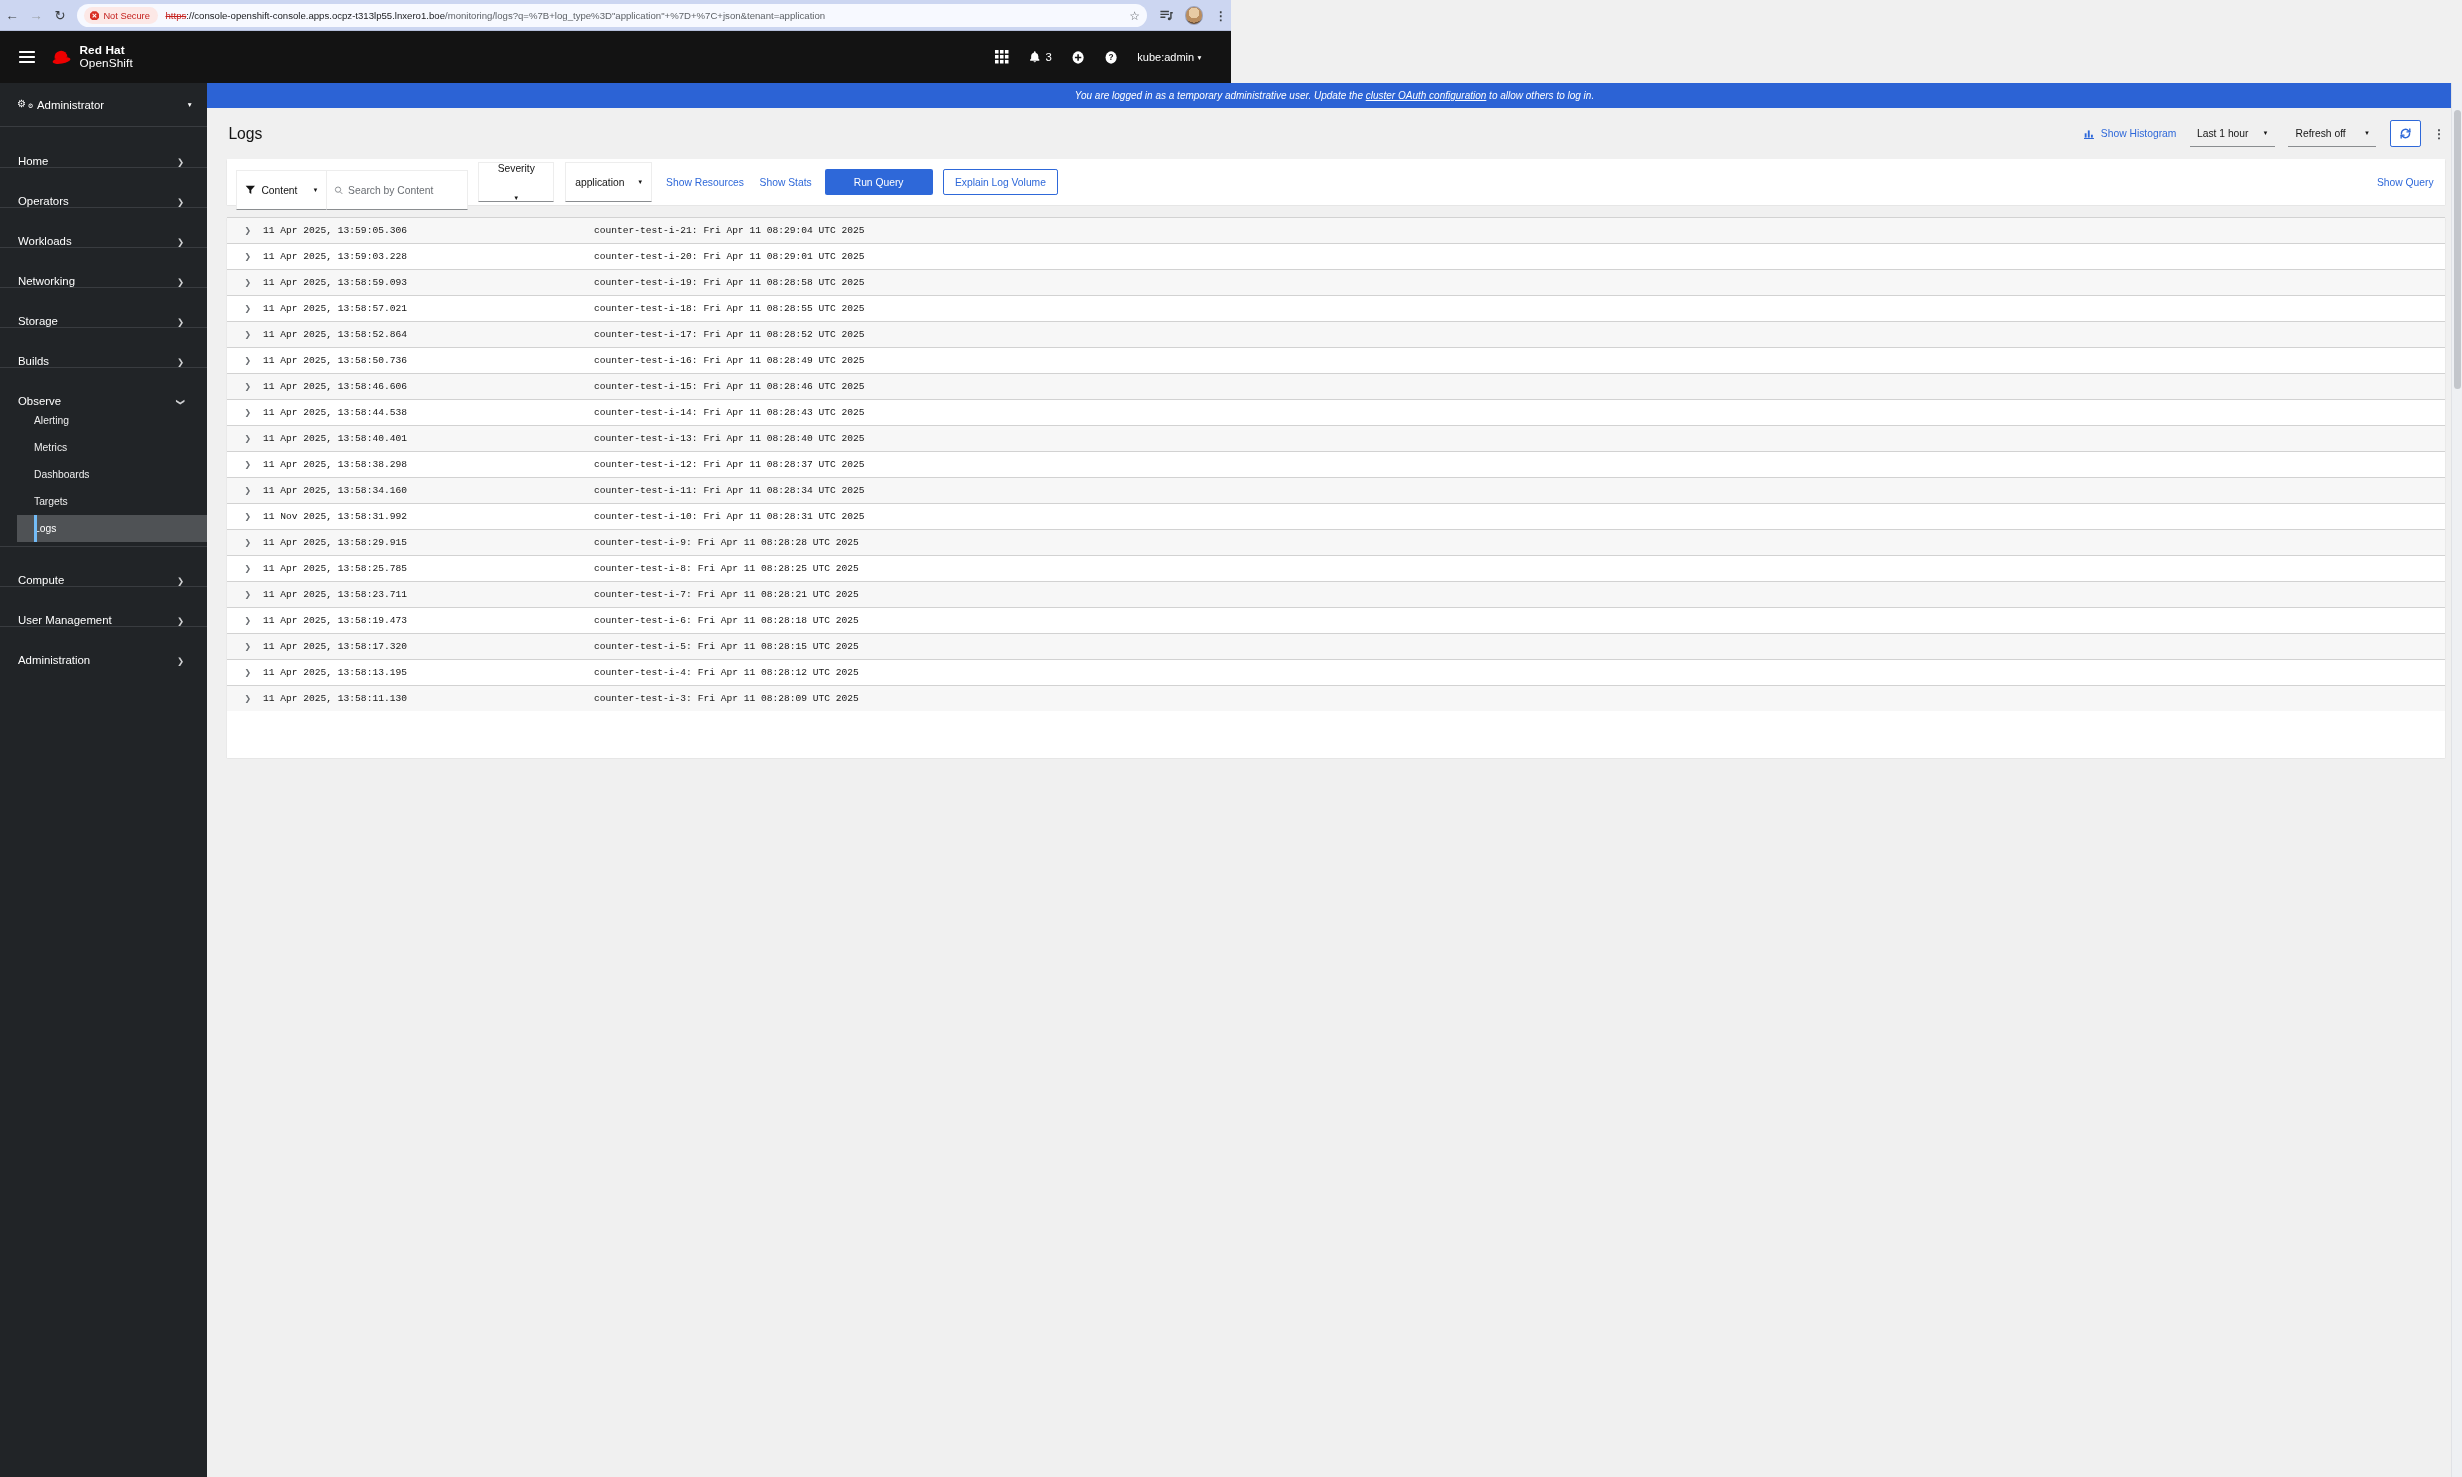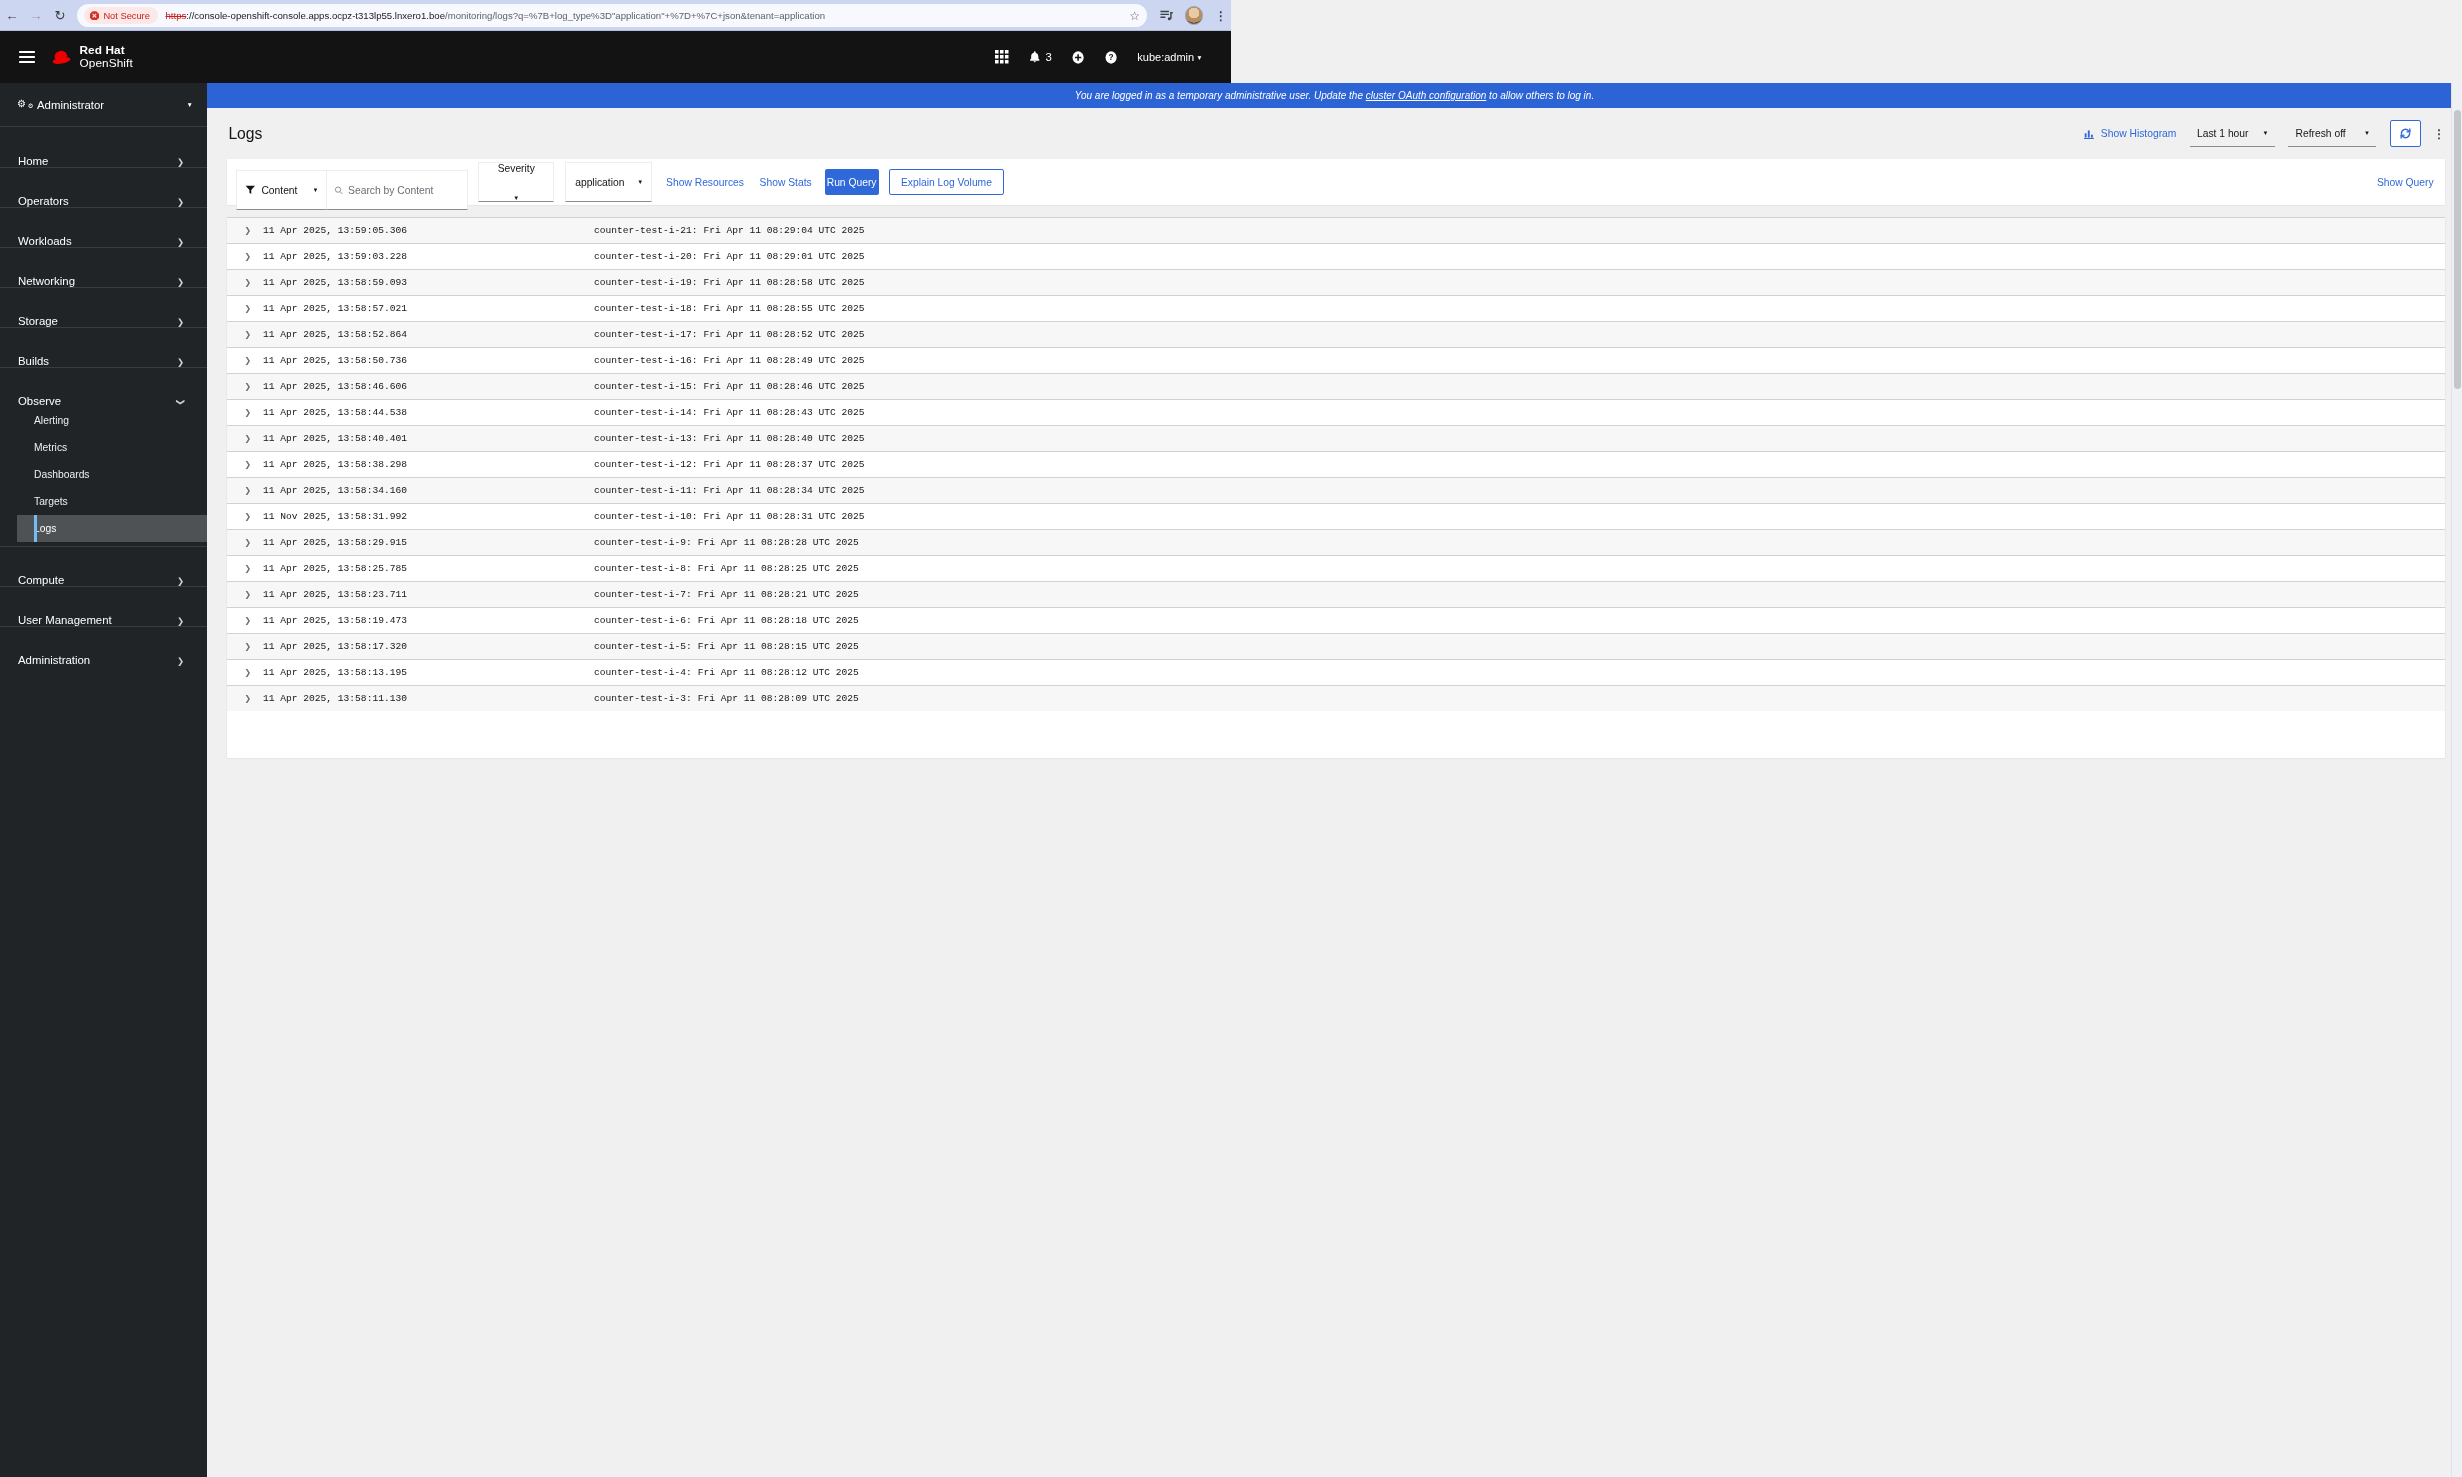--- a/index.html
+++ b/index.html
@@ -100,21 +100,21 @@
   .searchbox { width:141px; padding:0 5.7px 0 7.1px; gap:5px; border-left:none; }
   .searchbox input { border:none; outline:none; width:100%; font-size:10.3px;
     font-family:"Liberation Sans",sans-serif; color:#151515; background:transparent; }
   .searchbox input::placeholder { color:#6a6e73; }
   .sel { padding:0 7.8px 0 9.3px; gap:10px; cursor:pointer; justify-content:space-between; }
   .sel .caret, .content-btn .caret { font-size:6px; color:#151515; }
   .w-sev { width:76px; margin-left:10px;flex-direction:column; }
   .w-app { width:87px; margin-left:11.4px; }
   .tb-link { color:#2e68d9; font-size:10.3px; cursor:pointer; }
   .ml20 { margin-left:14.2px; } .ml22 { margin-left:15.7px; }
-  .btn-primary { margin-left:13px; height:26px; padding:0 2px; background:#2e68d9; color:#fff;
+  .btn-primary { margin-left:13px; height:26px; padding:0 29px; background:#2e68d9; color:#fff;
     border:none; border-radius:2.1px; font-size:10.3px; font-family:"Liberation Sans",sans-serif; cursor:pointer; }
   .btn-outline { margin-left:10px; height:26px; padding:0 11.4px; background:#fff; color:#2e68d9;
     border:0.7px solid #2e68d9; border-radius:2.1px; font-size:10.3px; font-family:"Liberation Sans",sans-serif; cursor:pointer; }
   .showquery { margin-left:auto; }
 
   .gap17 { height:12px; }
   .tablecard { margin:0 17px 0 20px; background:#fff; box-shadow:0 0.7px 1.4px rgba(0,0,0,.14);
     min-height:541px; }
   .thead { height:27px; display:flex; align-items:center; font-size:10.3px; }
   .th-date { margin-left:36px; color:#2e68d9; font-weight:600; display:flex; gap:8.5px; align-items:center; cursor:pointer; }

